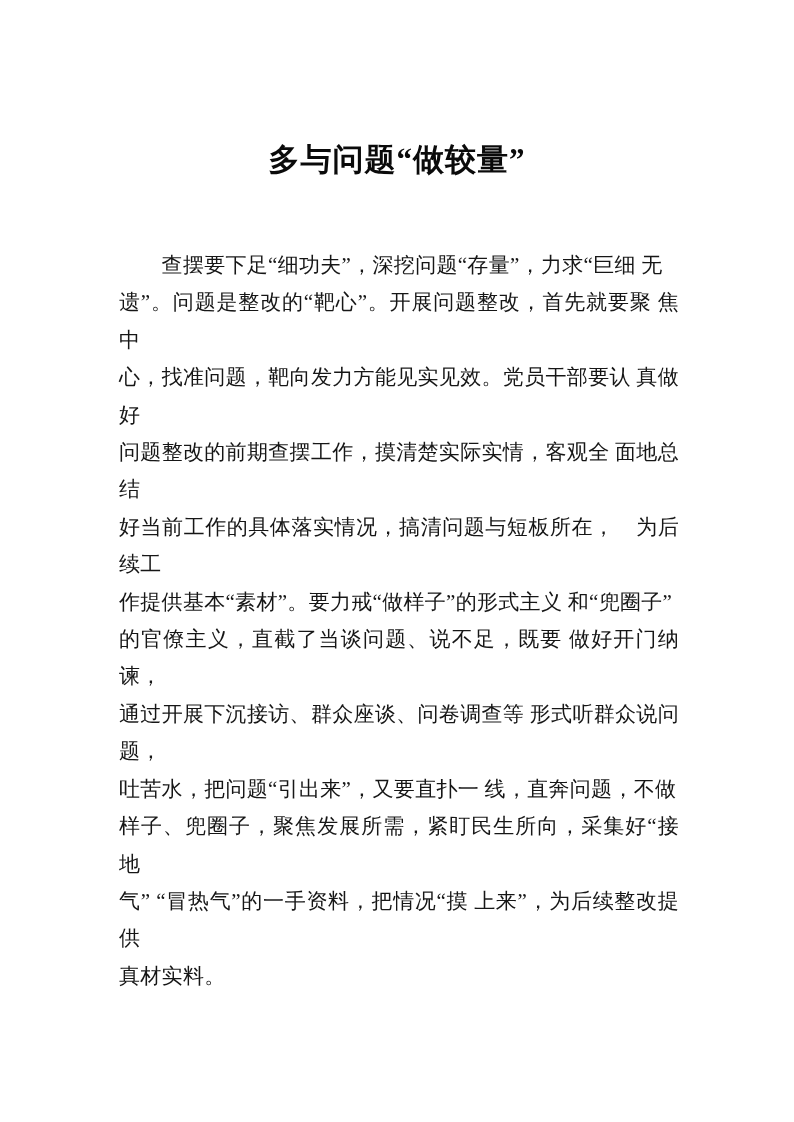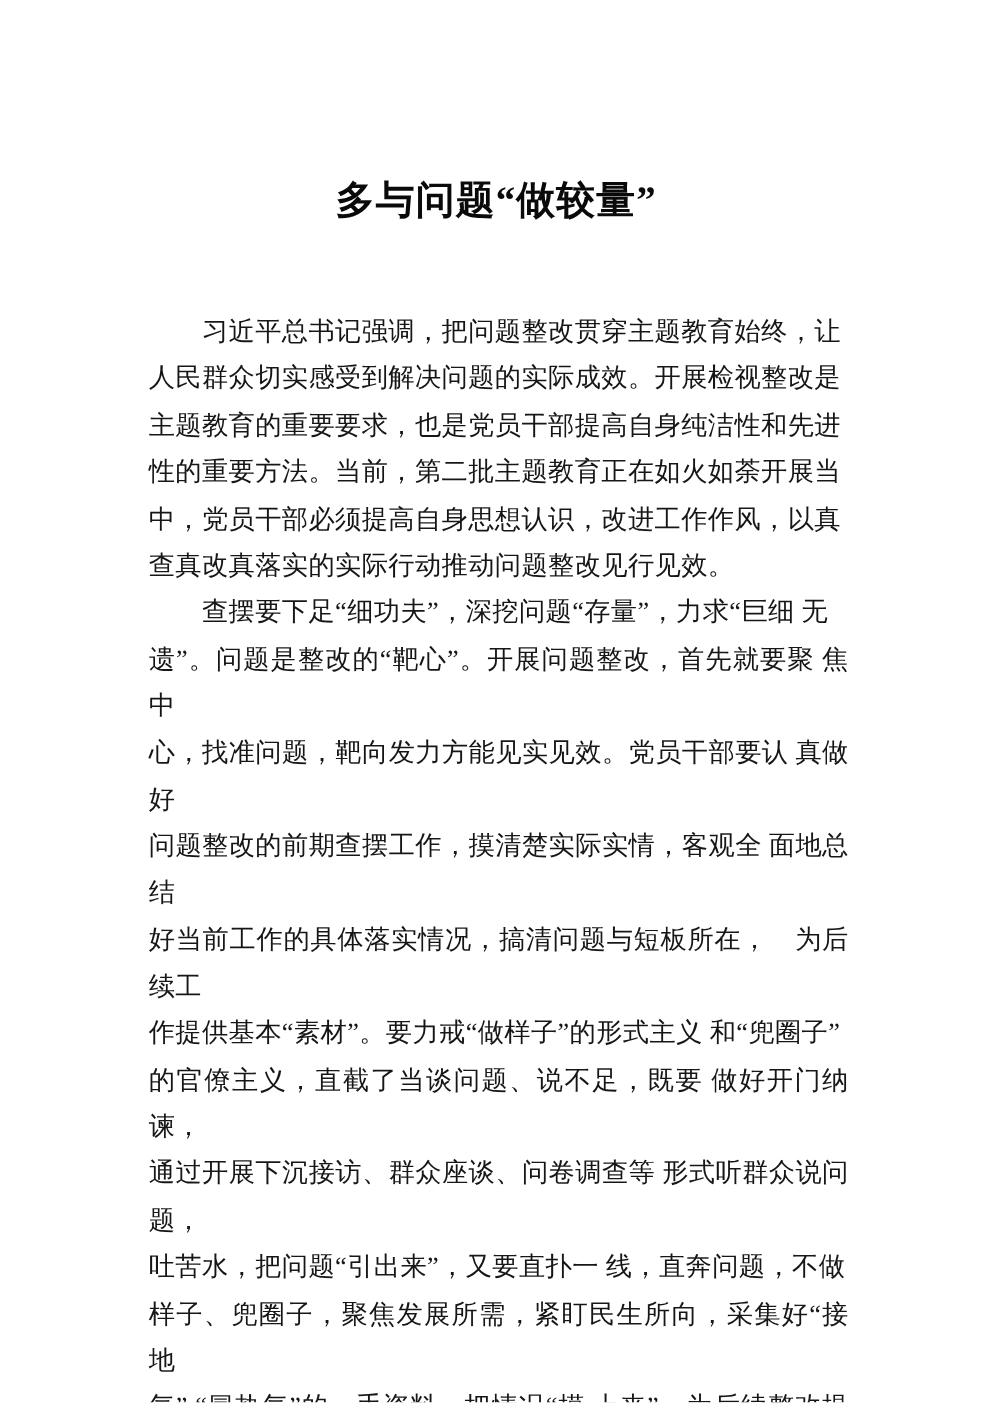--- a/index.html
+++ b/index.html
@@ -45,26 +45,20 @@
     white-space: pre-line; 
   }
 </style>
 </head>
 <body>
 
 <div class="page">
   <h1 class="doc-title">多与问题“做较量”</h1>
 
   <div class="doc-body">
-    <p class="para">　　习近平总书记强调，把问题整改贯穿主题教育始终，让
-人民群众切实感受到解决问题的实际成效。开展检视整改是
-主题教育的重要要求，也是党员干部提高自身纯洁性和先进
-性的重要方法。当前，第二批主题教育正在如火如荼开展当
-中，党员干部必须提高自身思想认识，改进工作作风，以真
-查真改真落实的实际行动推动问题整改见行见效。</p>
     <p class="para">　　查摆要下足“细功夫”，深挖问题“存量”，力求“巨细 无
 遗”。问题是整改的“靶心”。开展问题整改，首先就要聚 焦中
 心，找准问题，靶向发力方能见实见效。党员干部要认 真做好
 问题整改的前期查摆工作，摸清楚实际实情，客观全 面地总结
 好当前工作的具体落实情况，搞清问题与短板所在，　为后续工
 作提供基本“素材”。要力戒“做样子”的形式主义 和“兜圈子”
 的官僚主义，直截了当谈问题、说不足，既要 做好开门纳谏，
 通过开展下沉接访、群众座谈、问卷调查等 形式听群众说问题，
 吐苦水，把问题“引出来”，又要直扑一 线，直奔问题，不做
 样子、兜圈子，聚焦发展所需，紧盯民生所向，采集好“接地

